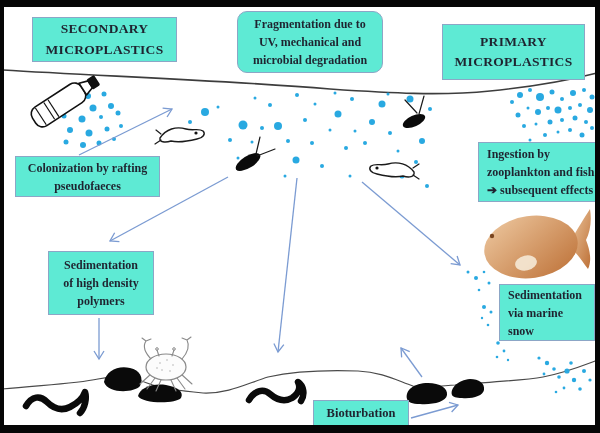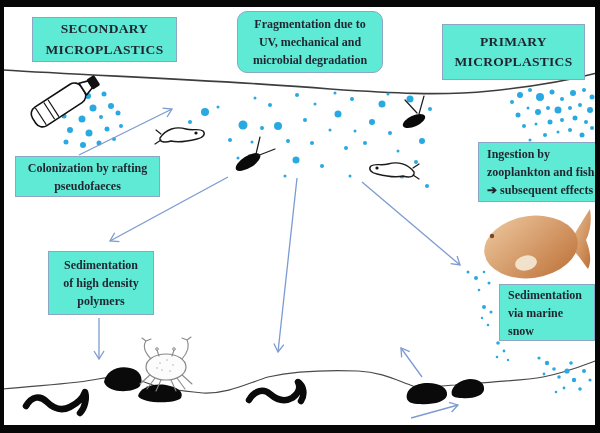--- a/index.html
+++ b/index.html
@@ -277,15 +277,18 @@
 polymers</span>
   </div>
 
 
   <div class="box small left-align" style="left:499px;top:284px;width:96px;height:57px;">
     <span class="lbl">Sedimentation
 via marine
 snow</span>
   </div>
 
+  <div class="box tiny" style="left:313px;top:400px;width:96px;height:27px;">
+    <span class="lbl">Bioturbation</span>
+  </div>
 
   <div class="frame"></div>
 </div>
 
 </body></html>

